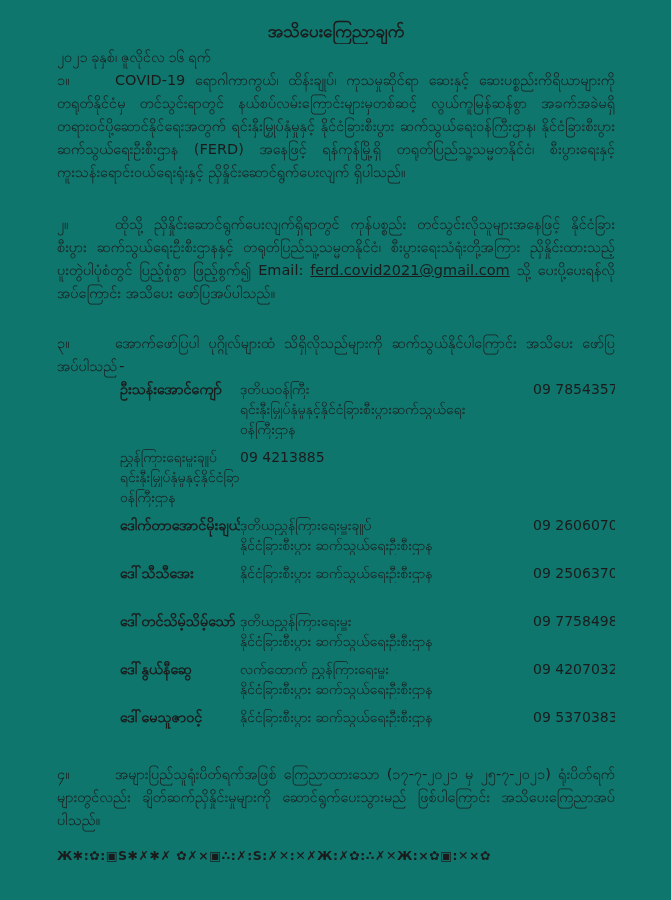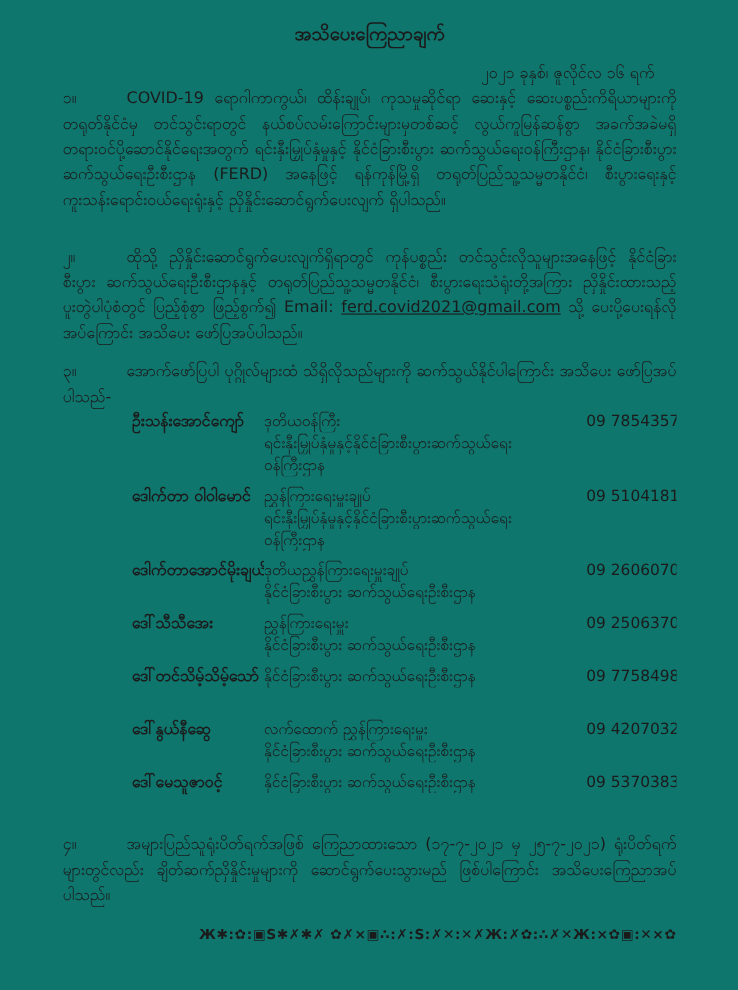--- a/index.html
+++ b/index.html
@@ -18,39 +18,40 @@
 
   .doc-title {
     text-align: center;
     font-weight: bold;
     font-size: 17px;
     line-height: 26px;
     white-space: nowrap;
     overflow: hidden;
   }
   .doc-date {
-    text-align: right;
+    text-align: left;
     padding-right: 20px;
     font-size: 14.5px;
     line-height: 23px;
-    margin-top: 12px;
+    margin-top: 2px;
     white-space: nowrap;
     overflow: hidden;
+    font-family: Liberation Serif, serif;
   }
 
   .para {
     font-size: 14.5px;
     line-height: 23px;
     text-align: justify;
     overflow: hidden;
   }
   .pnum { display: inline-block; min-width: 58px; }
   .h138 { height: 138px; }
   .h92  { height: 92px;  margin-top: 6px; }
-  .h46  { height: 46px;  margin-top: 12px; }
+  .h46  { height: 46px;  margin-top: 28px; font-family: Liberation Mono, monospace; }
   .h69  { height: 69px;  margin-top: 16px; }
 
   .email {
     text-decoration: underline;
     color: #1b1b1b;
     cursor: pointer;
   }
 
   .contacts { margin-top: 0; }
   .contact-row {
@@ -71,21 +72,20 @@
   .col-details { font-size: 14px; line-height: 20px; }
   .col-details div { white-space: nowrap; overflow: hidden; }
   .col-phone {
     font-size: 14px;
     line-height: 20px;
     white-space: nowrap;
   }
 
   .footer-stamp {
     margin-top: 16px;
-    text-align: right;
     font-weight: bold;
     font-size: 12.5px;
     letter-spacing: 0.5px;
     white-space: nowrap;
     overflow: hidden;
   }
 </style>
 </head>
 <body>
 
@@ -116,53 +116,52 @@
         <div class="col-details">
           <div>ဒုတိယဝန်ကြီး</div>
           <div>ရင်းနှီးမြှုပ်နှံမှုနှင့်နိုင်ငံခြားစီးပွားဆက်သွယ်ရေး</div>
           <div>ဝန်ကြီးဌာန</div>
         </div>
         <div class="col-phone">09 785435726</div>
       </div>
 
       <div class="contact-row r3">
         <div></div>
-        <div class="col-name">ဒေါက်တာ ဝါဝါမောင်</div>
         <div class="col-details">
           <div>ညွှန်ကြားရေးမှူးချုပ်</div>
           <div>ရင်းနှီးမြှုပ်နှံမှုနှင့်နိုင်ငံခြားစီးပွားဆက်သွယ်ရေး</div>
           <div>ဝန်ကြီးဌာန</div>
         </div>
-        <div class="col-phone">09 5104181</div>
+        <div class="col-phone">09 4213885</div>
       </div>
 
       <div class="contact-row r2">
         <div></div>
         <div class="col-name">ဒေါက်တာအောင်မိုးချယ်</div>
         <div class="col-details">
           <div>ဒုတိယညွှန်ကြားရေးမှူးချုပ်</div>
           <div>နိုင်ငံခြားစီးပွား ဆက်သွယ်ရေးဦးစီးဌာန</div>
         </div>
         <div class="col-phone">09 260607060</div>
       </div>
 
       <div class="contact-row r2">
         <div></div>
         <div class="col-name">ဒေါ်သီသီအေး</div>
         <div class="col-details">
-          <div>ညွှန်ကြားရေးမှူး</div>
           <div>နိုင်ငံခြားစီးပွား ဆက်သွယ်ရေးဦးစီးဌာန</div>
         </div>
         <div class="col-phone">09 250637009</div>
       </div>
 
       <div class="contact-row r2">
         <div></div>
         <div class="col-name">ဒေါ်တင်သိမ့်သိမ့်သော်</div>
         <div class="col-details">
+          <div>ဒုတိယညွှန်ကြားရေးမှူး</div>
           <div>နိုင်ငံခြားစီးပွား ဆက်သွယ်ရေးဦးစီးဌာန</div>
         </div>
         <div class="col-phone">09 775849844</div>
       </div>
 
       <div class="contact-row r2">
         <div></div>
         <div class="col-name">ဒေါ်နွယ်နီဆွေ</div>
         <div class="col-details">
           <div>လက်ထောက် ညွှန်ကြားရေးမှူး</div>

